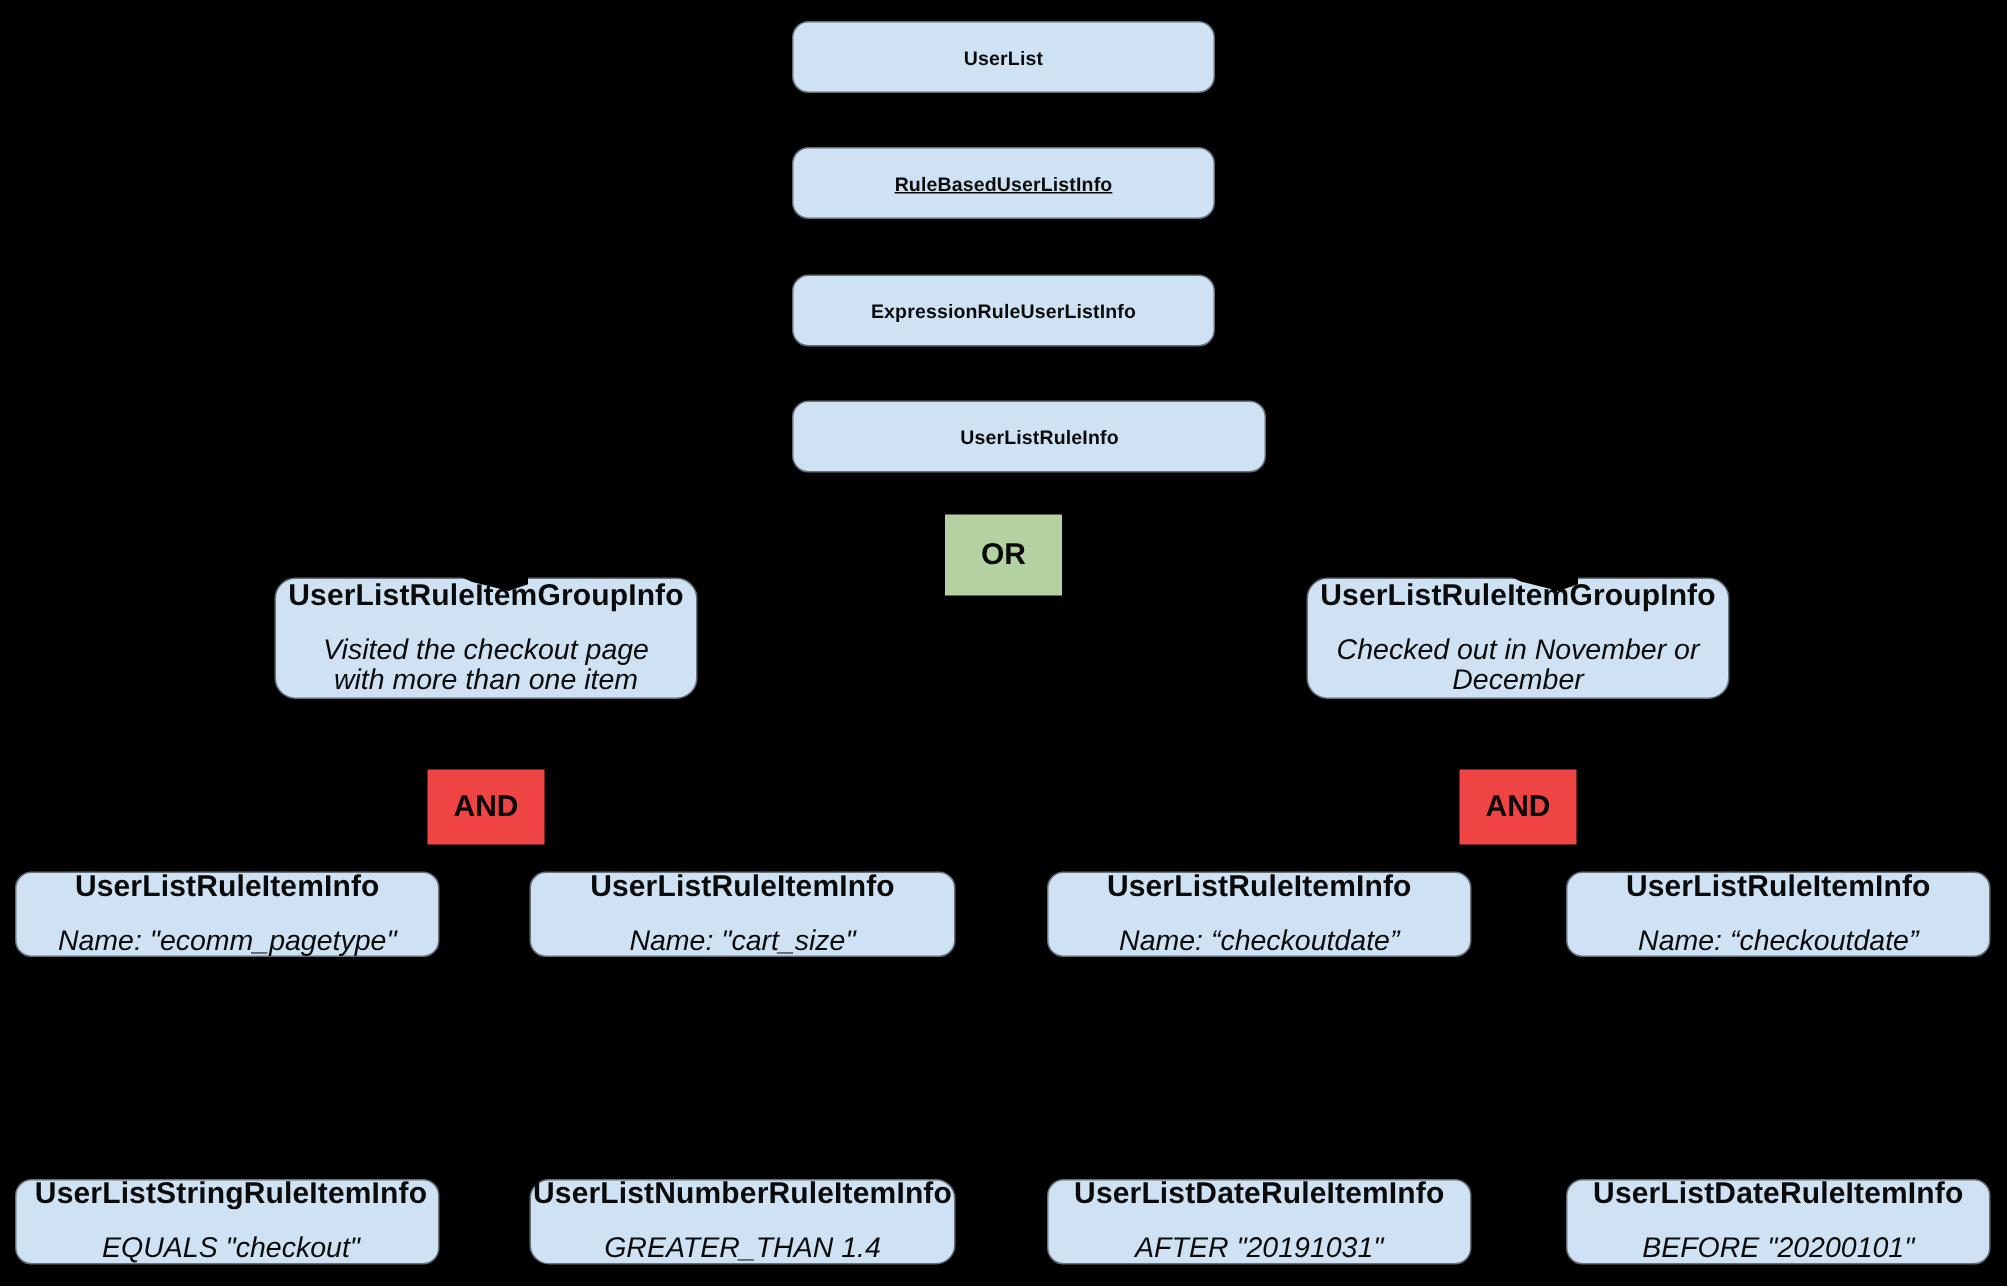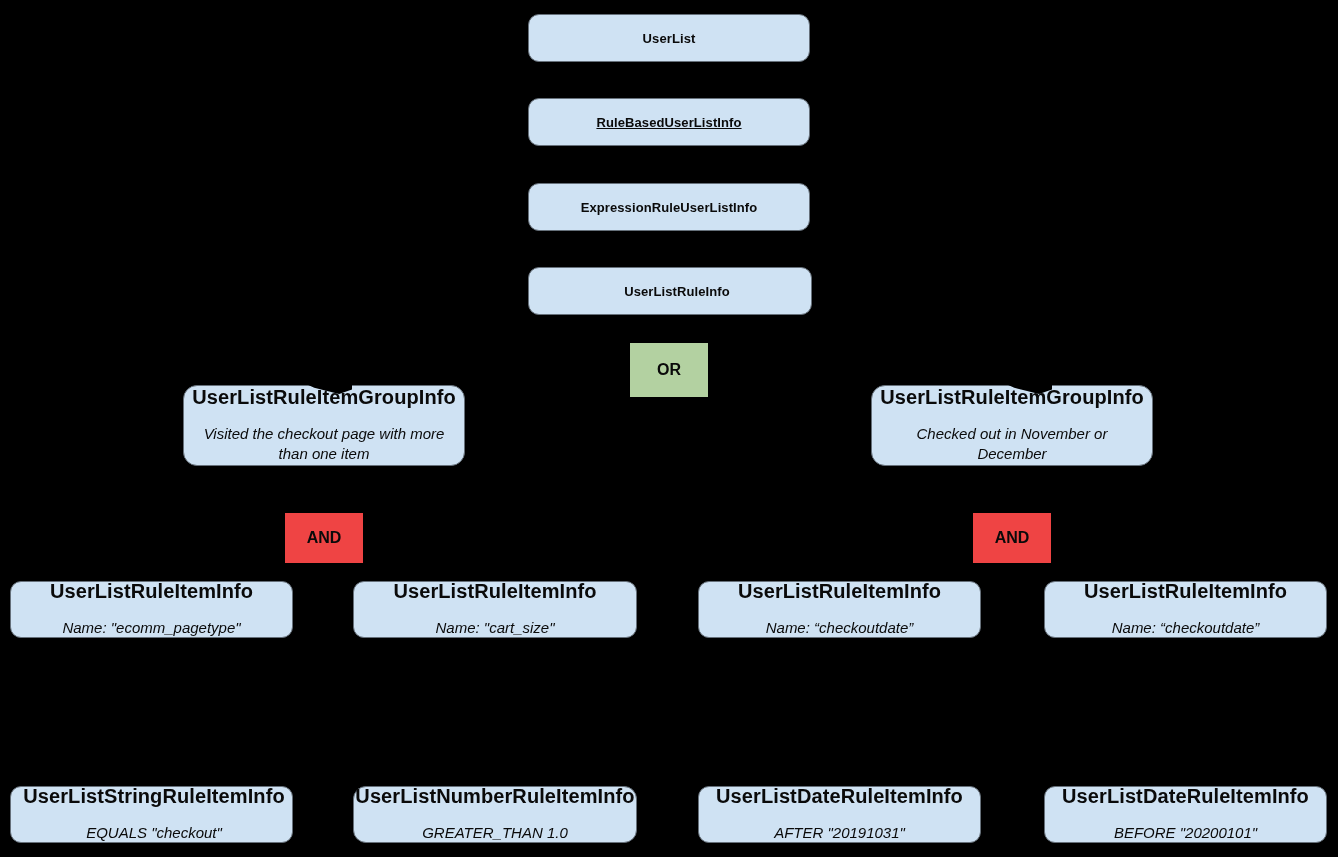--- a/index.html
+++ b/index.html
@@ -30,33 +30,33 @@
     padding: 2px 18px;
   }
   .node .title {
     font-weight: bold;
     font-size: 20px;
     line-height: 21px;
     letter-spacing: 0.1px;
   }
   .node .detail {
     font-style: italic;
-    font-size: 15px;
+    font-size: 19px;
     line-height: 20px;
     margin-top: 16px;
   }
   .chain .title { font-size: 13px; }
   .group { border-radius: 14px; }
   .op {
     position: absolute;
     display: flex;
     align-items: center;
     justify-content: center;
     font-weight: bold;
-    font-size: 16px;
+    font-size: 20px;
     box-sizing: border-box;
   }
   .op-or  { background: #b3d1a1; }
   .op-and { background: #ef4444; }
   .notch {
     position: absolute;
     top: -2px;
     width: 46px;
     height: 10px;
     background: #000;
@@ -70,21 +70,21 @@
 
   <div class="node chain" style="left:528px; top:14px; width:282px; height:48px;">
     <span class="title">UserList</span>
   </div>
   <div class="node chain" style="left:528px; top:98px; width:282px; height:48px;text-decoration:underline;">
     <span class="title">RuleBasedUserListInfo</span>
   </div>
   <div class="node chain" style="left:528px; top:183px; width:282px; height:48px;">
     <span class="title">ExpressionRuleUserListInfo</span>
   </div>
-  <div class="node chain" style="left:528px; top:267px; width:284px; height:48px;padding-left:32px;">
+  <div class="node chain" style="left:528px; top:267px; width:316px; height:48px;padding-left:32px;">
     <span class="title">UserListRuleInfo</span>
   </div>
 
   <div class="op op-or" style="left:630px; top:343px; width:78px; height:54px;">
     <span>OR</span>
   </div>
 
   <div class="node group" style="left:183px; top:385px; width:282px; height:81px;">
     <span class="notch" style="left:122px;"></span>
     <span class="title">UserListRuleItemGroupInfo</span>
@@ -119,21 +119,21 @@
     <span class="title">UserListRuleItemInfo</span>
     <span class="detail">Name: “checkoutdate”</span>
   </div>
 
   <div class="node" style="left:10px; top:786px; width:283px; height:57px;padding-left:23px;">
     <span class="title">UserListStringRuleItemInfo</span>
     <span class="detail">EQUALS "checkout"</span>
   </div>
   <div class="node" style="left:353px; top:786px; width:284px; height:57px;border-radius:13px;">
     <span class="title">UserListNumberRuleItemInfo</span>
-    <span class="detail">GREATER_THAN 1.0</span>
+    <span class="detail">GREATER_THAN 1.4</span>
   </div>
   <div class="node" style="left:698px; top:786px; width:283px; height:57px;">
     <span class="title">UserListDateRuleItemInfo</span>
     <span class="detail">AFTER "20191031"</span>
   </div>
   <div class="node" style="left:1044px; top:786px; width:283px; height:57px;">
     <span class="title">UserListDateRuleItemInfo</span>
     <span class="detail">BEFORE "20200101"</span>
   </div>
 

